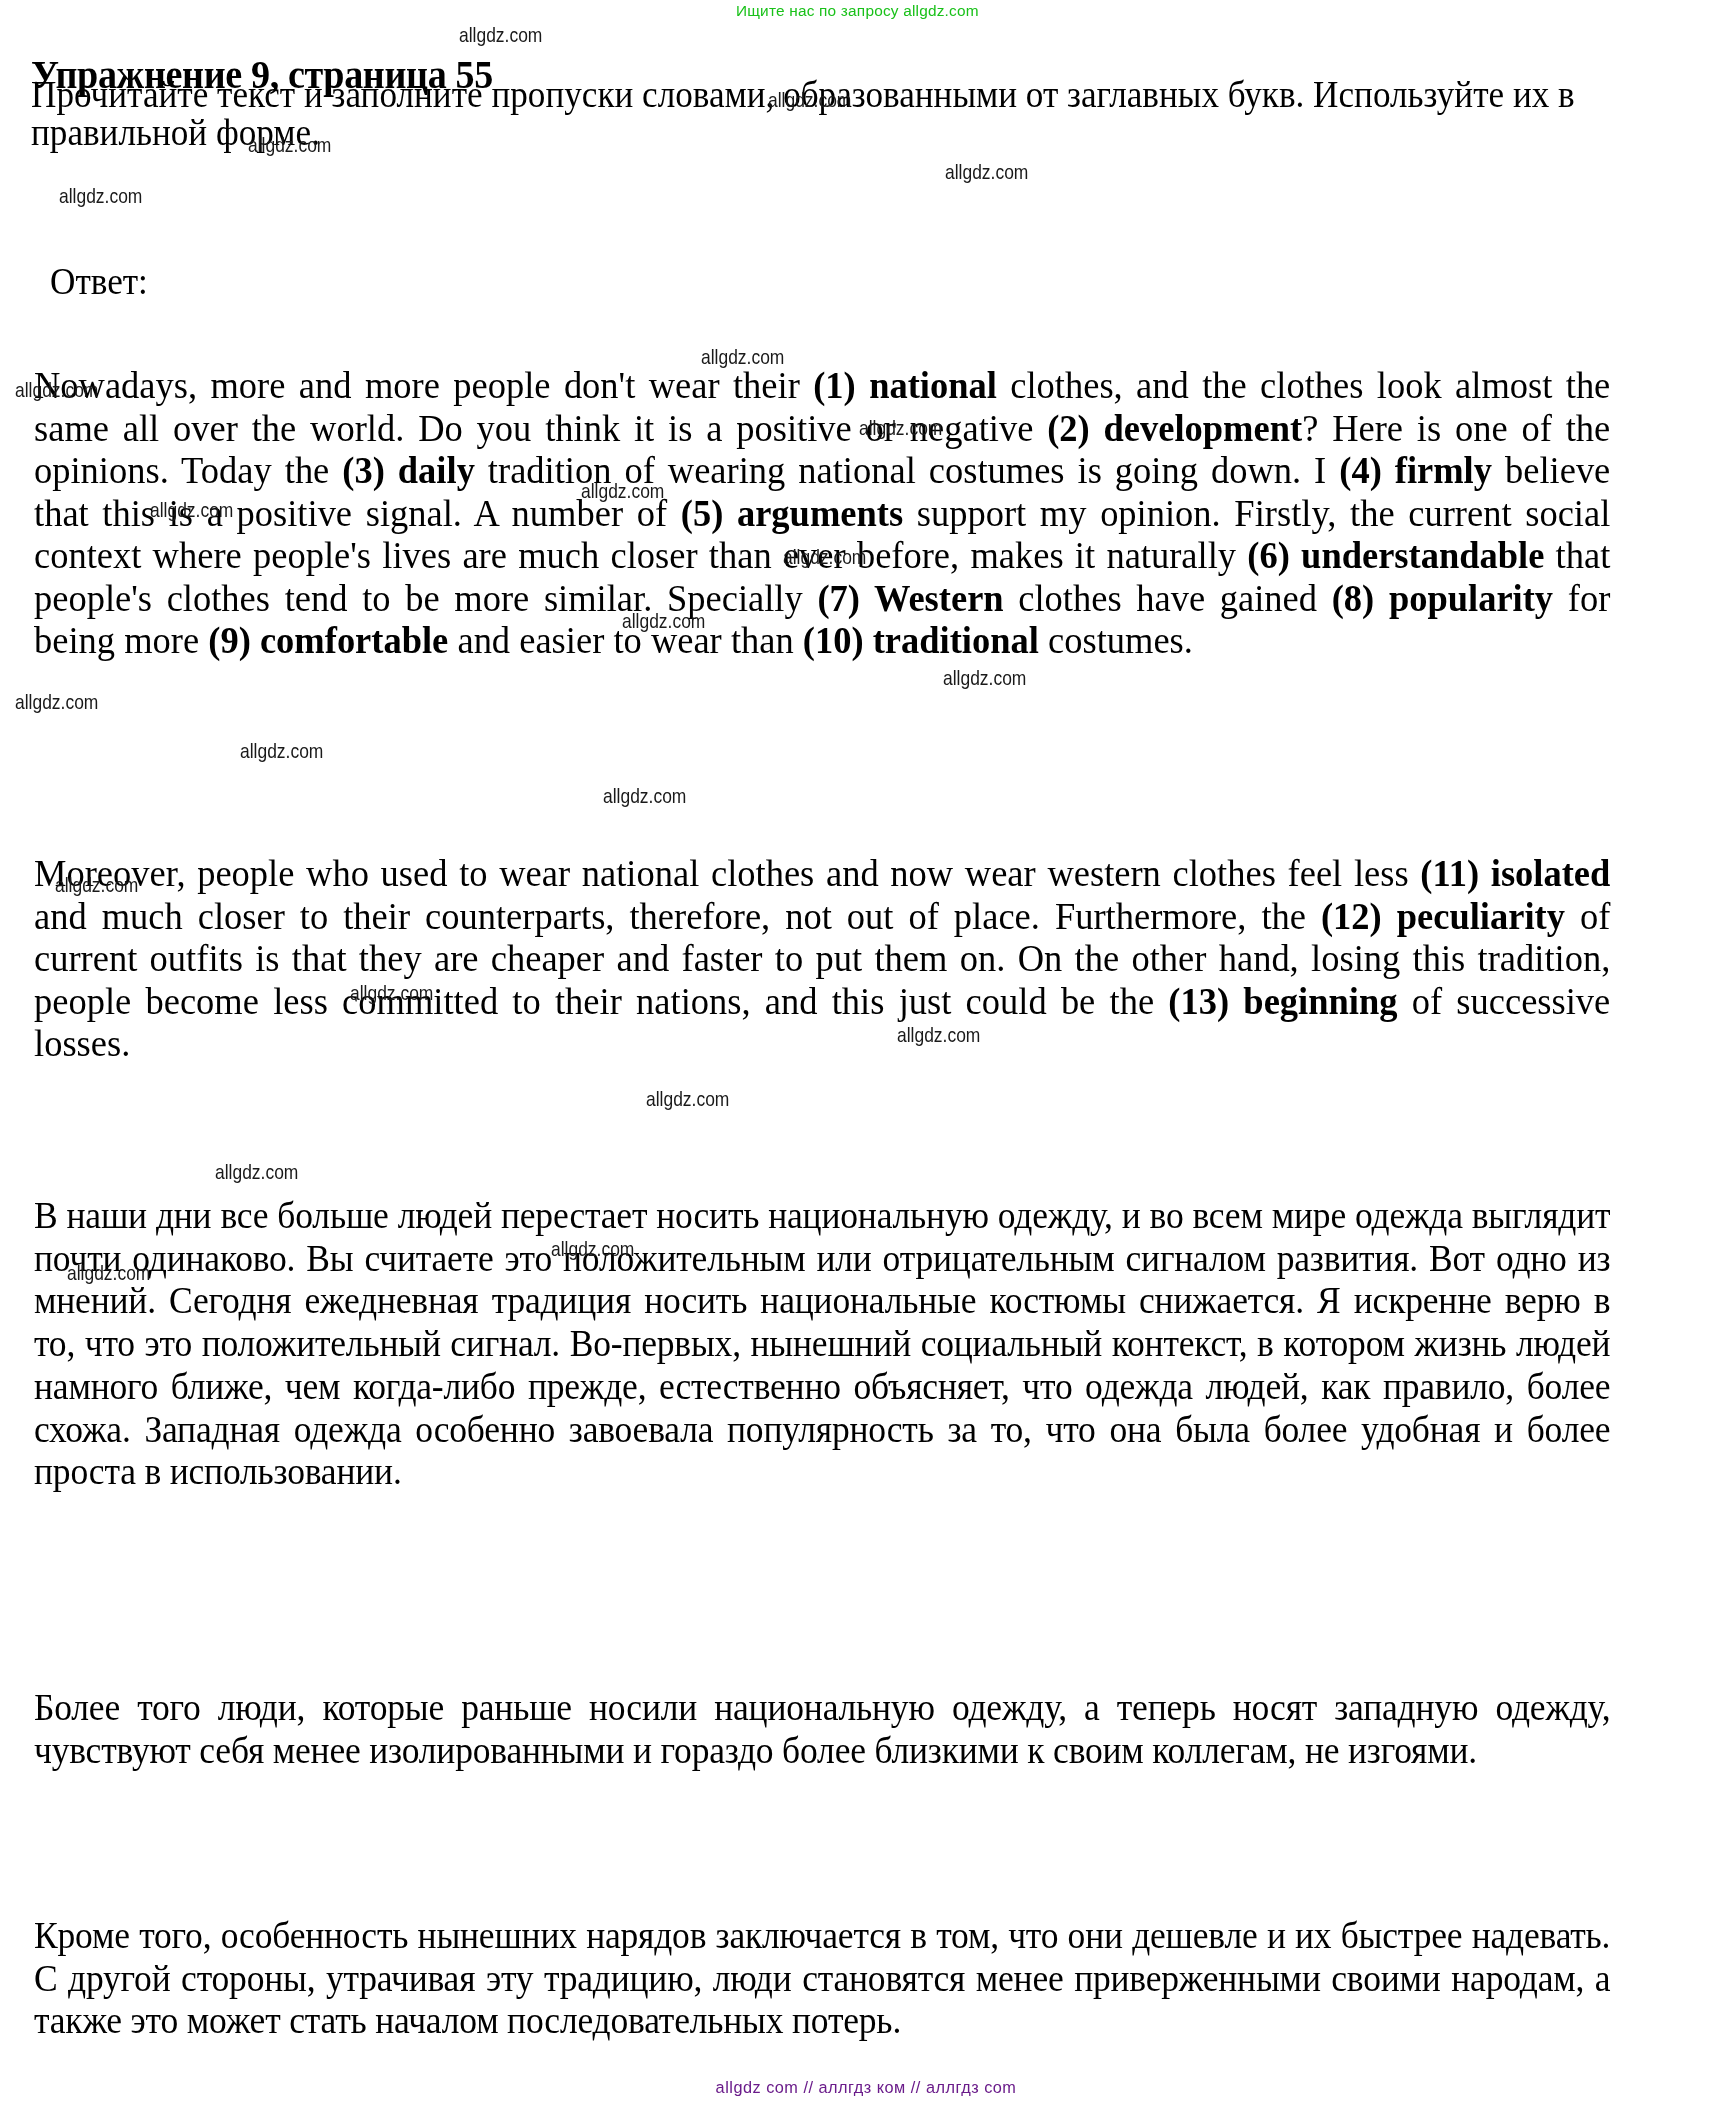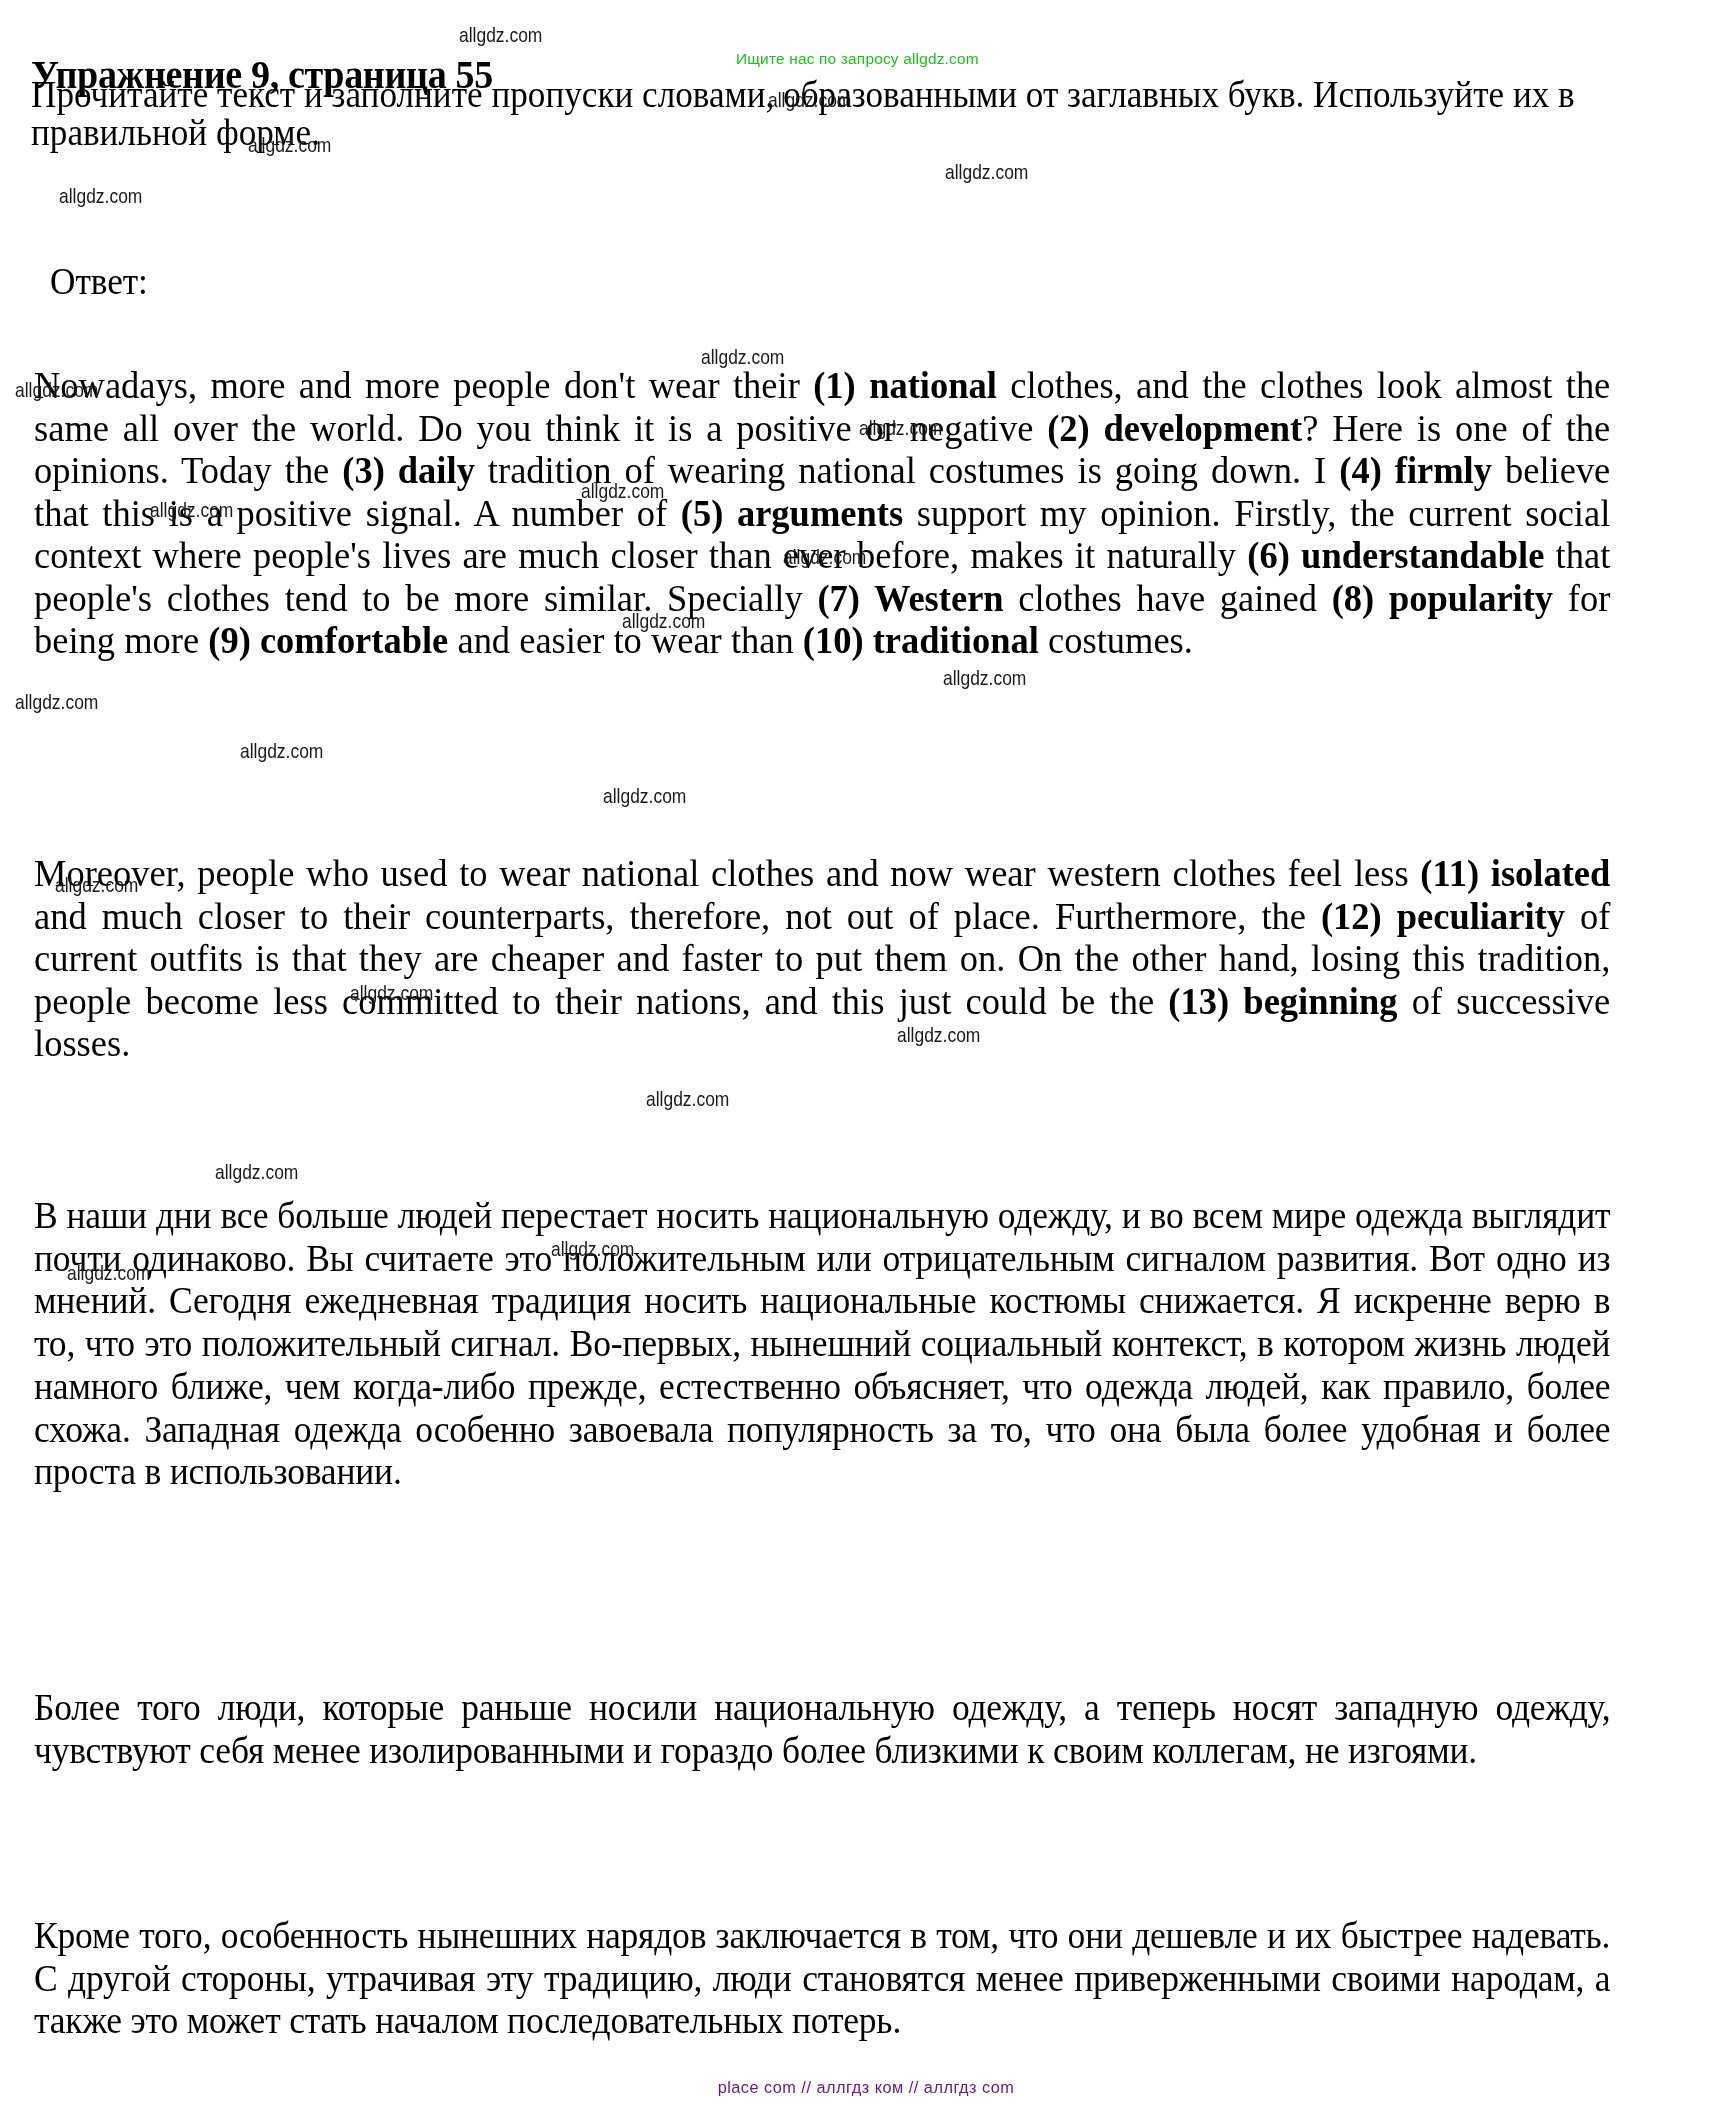--- a/index.html
+++ b/index.html
@@ -112,21 +112,21 @@
     color: #6a1b8a;
     letter-spacing: 0.5px;
     white-space: nowrap;
   }
 </style>
 </head>
 <body>
 
 <div class="page">
 
-  <div class="promo" style="color: rgb(25, 193, 25); margin-top: 48px;">Ищите нас по запросу allgdz.com</div>
+  <div class="promo" style="color: rgb(25, 193, 25);">Ищите нас по запросу allgdz.com</div>
 
   <h1 class="title">Упражнение 9, страница 55</h1>
 
   <div class="task">Прочитайте текст и заполните пропуски словами, образованными от заглавных букв. Используйте их в правильной форме.</div>
 
   <div class="answer-label">Ответ:</div>
 
   <div class="para en" id="p-en-1"><span>Nowadays, more and more people don't wear their </span><b>(1) national</b><span> clothes, and the clothes look almost the same all over the world. Do you think it is a positive or negative </span><b>(2) development</b><span>? Here is one of the opinions. Today the </span><b>(3) daily</b><span> tradition of wearing national costumes is going down. I </span><b>(4) firmly</b><span> believe that this is a positive signal. A number of </span><b>(5) arguments</b><span> support my opinion. Firstly, the current social context where people's lives are much closer than ever before, makes it naturally </span><b>(6) understandable</b><span> that people's clothes tend to be more similar. Specially </span><b>(7) Western</b><span> clothes have gained </span><b>(8) popularity</b><span> for being more </span><b>(9) comfortable</b><span> and easier to wear than </span><b>(10) traditional</b><span> costumes.</span></div>
 
   <div class="para en" id="p-en-2"><span>Moreover, people who used to wear national clothes and now wear western clothes feel less </span><b>(11) isolated</b><span> and much closer to their counterparts, therefore, not out of place. Furthermore, the </span><b>(12) peculiarity</b><span> of current outfits is that they are cheaper and faster to put them on. On the other hand, losing this tradition, people become less committed to their nations, and this just could be the </span><b>(13) beginning</b><span> of successive losses.</span></div>
@@ -156,16 +156,16 @@
       <div class="wm" style="left: 603px; top: 785px; font-size: 20.3px;">allgdz.com</div>
       <div class="wm" style="left: 55px; top: 874px; font-size: 20.3px;">allgdz.com</div>
       <div class="wm" style="left: 350px; top: 982px; font-size: 20.3px;">allgdz.com</div>
       <div class="wm" style="left: 897px; top: 1024px; font-size: 20.3px;">allgdz.com</div>
       <div class="wm" style="left: 646px; top: 1088px; font-size: 20.3px;">allgdz.com</div>
       <div class="wm" style="left: 215px; top: 1161px; font-size: 20.3px;">allgdz.com</div>
       <div class="wm" style="left: 551px; top: 1238px; font-size: 20.3px;">allgdz.com</div>
       <div class="wm" style="left: 67px; top: 1262px; font-size: 20.3px;">allgdz.com</div>
     </div>
 
-  <div class="footer" style="color: rgb(106, 27, 138);">place com  //  аллгдз ком  //  аллгдз com</div>
+  <div class="footer" style="color: rgb(106, 27, 138);">allgdz com  //  аллгдз ком  //  аллгдз com</div>
 
 </div>
 
 
 </body></html>

